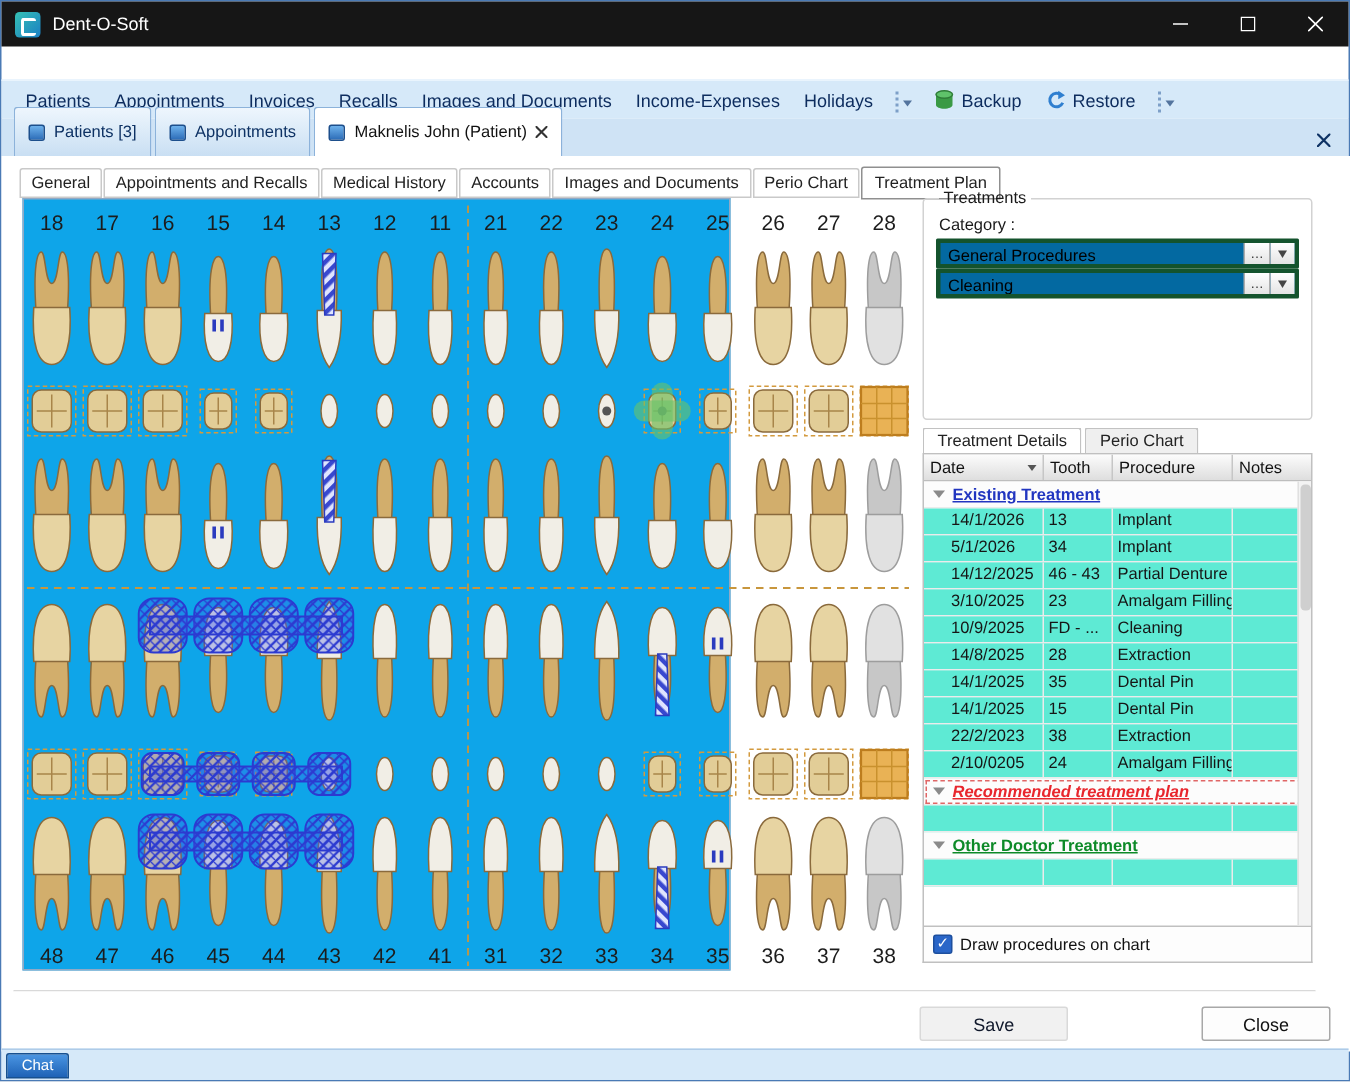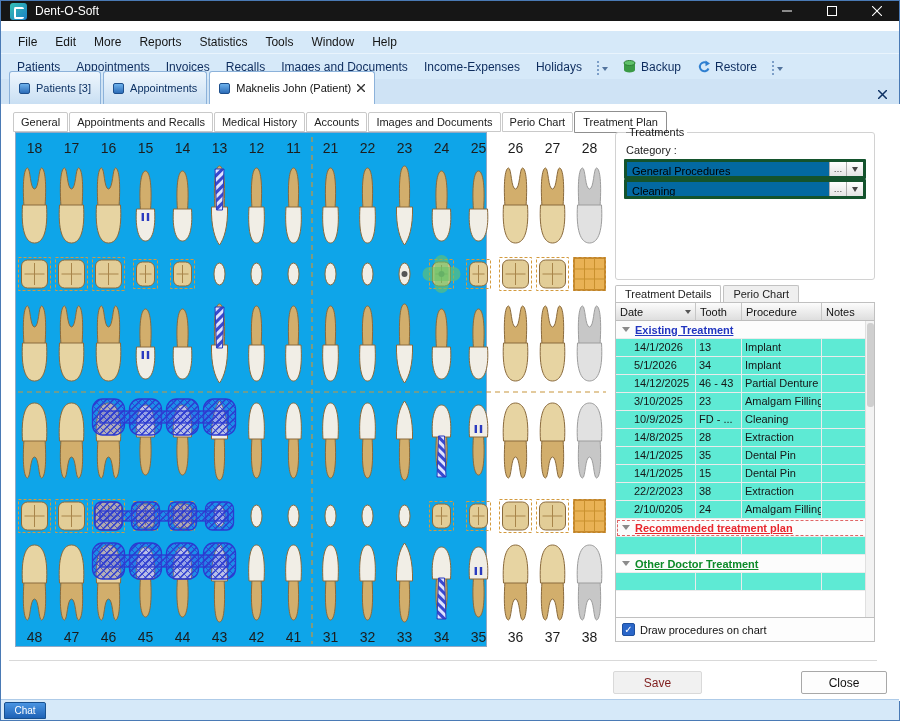--- a/index.html
+++ b/index.html
@@ -1,19 +1,19 @@
 <!DOCTYPE html>
 <html><head>
 <meta charset="utf-8">
 <style>
 *{margin:0;padding:0;box-sizing:border-box}
 html,body{width:900px;height:721px}
 body{font-family:"Liberation Sans",sans-serif;background:#e8e8e8;position:relative;overflow:hidden}
 .window{position:absolute;inset:0;background:#fff;border:1px solid #4a7ab5}
-.titlebar{position:absolute;left:0;top:0;width:100%;height:20px;background:#161616;display:flex;align-items:center;color:#fff}
+.titlebar{position:absolute;left:0;top:0;width:100%;height:30px;background:#161616;display:flex;align-items:center;color:#fff}
 .app-icon{width:17px;height:17px;border-radius:3px;margin:0 8px 0 9px;background:linear-gradient(135deg,#35c0b4,#1b7fc4);position:relative;flex:0 0 auto}
 .app-icon:after{content:"";position:absolute;left:4px;top:4px;width:8px;height:8px;border:2px solid #fff;border-right:none;border-radius:2px}
 .win-title{font-size:12px}
 .win-controls{margin-left:auto;display:flex;height:100%}
 .win-btn{width:45px;height:100%;display:flex;align-items:center;justify-content:center}
 .menubar{position:absolute;left:0;top:30px;width:100%;height:22px;background:#d6e9f9;display:flex;align-items:center;padding-left:8px}
 .menu-item{font-size:12px;color:#151515;padding:3px 9px}
 .toolbar{position:absolute;left:0;top:52px;width:100%;height:26px;background:#d6e9f9;border-top:1px solid #e9f4fd;display:flex;align-items:center;padding-left:8px}
 .toolbar-item{font-size:12px;color:#0d2c5e;padding:4px 8px}
 .tool-btn{display:flex;align-items:center;gap:5px;font-size:12px;color:#0d2c5e;padding:3px 8px}
@@ -54,21 +54,21 @@
 .sec-exp{width:0;height:0;border:4px solid transparent;border-top:5px solid #8a8a8a;margin:4px 5px 0 2px}
 .sec-title{font-size:11px;font-weight:bold;text-decoration:underline}
 .sec-row.selected{outline:1.5px dashed #e06666;outline-offset:-2px}
 .vscroll{position:absolute;right:0;top:18px;bottom:0;width:9px;background:#f3f3f3;border-left:1px solid #e0e0e0}
 .vthumb{position:absolute;left:1px;top:2px;width:7px;height:84px;background:#cfcfcf;border-radius:3px}
 .checkstrip{position:absolute;left:614px;top:514px;width:260px;height:24px;border:1px solid #c0c0c0;border-top:none;background:#fdfdfd;display:flex;align-items:center;padding-left:6px;gap:5px}
 .checkbox{width:13px;height:13px;border-radius:2px;background:#2a66c8;border:1px solid #1d4f9e;color:#fff;font-size:10px;line-height:11px;text-align:center}
 .check-label{font-size:11px;color:#111}
 .footer-sep{position:absolute;left:8px;top:556px;width:868px;height:2px;border-top:1px solid #d9d9d9;border-bottom:1px solid #fff}
 .btn{position:absolute;top:567px;height:23px;font-size:12px;display:flex;align-items:center;justify-content:center;border-radius:2px}
-.btn.save{left:612px;width:89px;background:#f1f1f1;border:1px solid #d9d9d9;color:#7f1d1d}
+.btn.save{left:612px;width:99px;background:#f1f1f1;border:1px solid #d9d9d9;color:#0f172a}
 .btn.close{left:800px;width:86px;background:#fdfdfd;border:1px solid #a8a8a8;color:#111}
 .statusbar{position:absolute;left:0;bottom:0;width:100%;height:21px;background:#d6e9f9;border-top:1px solid #aecbe8;display:flex;align-items:flex-start}
 .chat-tab{margin-left:3px;margin-top:2px;width:42px;height:17px;background:linear-gradient(#4a95e2,#1e62b6);border:1px solid #17508f;border-radius:2px 2px 0 0;color:#fff;font-size:10px;display:flex;align-items:center;justify-content:center}
 svg text{font-family:"Liberation Sans",sans-serif}
 </style>
 </head>
 <body>
 
 <div class="window">
   <div class="titlebar">
@@ -85,30 +85,20 @@
             <rect x="0.5" y="0.5" width="9" height="9" fill="none" stroke="#fff"></rect>
           </svg>
         </div>
       <div class="win-btn">
           <svg width="10" height="10">
             <path d="M0,0 L10,10 M10,0 L0,10" stroke="#fff" stroke-width="1.1"></path>
           </svg>
         </div>
     </div>
   </div>
-  <div class="menubar">
-      <div class="menu-item">File</div>
-      <div class="menu-item">Edit</div>
-      <div class="menu-item">More</div>
-      <div class="menu-item">Reports</div>
-      <div class="menu-item">Statistics</div>
-      <div class="menu-item">Tools</div>
-      <div class="menu-item">Window</div>
-      <div class="menu-item">Help</div>
-    </div>
   <div class="toolbar">
       <div class="toolbar-item">Patients</div>
       <div class="toolbar-item">Appointments</div>
       <div class="toolbar-item">Invoices</div>
       <div class="toolbar-item">Recalls</div>
       <div class="toolbar-item">Images and Documents</div>
       <div class="toolbar-item">Income-Expenses</div>
       <div class="toolbar-item">Holidays</div>
       <div class="grip">
         <span class="dots"></span>
@@ -760,21 +750,21 @@
             <div class="c c3"></div>
           </div>
           <div class="trow">
             <div class="c c0 data-indent">2/10/0205</div>
             <div class="c c1">24</div>
             <div class="c c2">Amalgam Filling</div>
             <div class="c c3"></div>
           </div>
           <div class="sec-row selected">
             <span class="sec-exp"></span>
-            <span class="sec-title" style="color: rgb(232, 38, 45);">Recommended treatment plan</span>
+            <span class="sec-title" style="color: rgb(232, 38, 45); font-style: italic;">Recommended treatment plan</span>
           </div>
           <div class="trow">
             <div class="c c0 data-indent"></div>
             <div class="c c1"></div>
             <div class="c c2"></div>
             <div class="c c3"></div>
           </div>
           <div class="sec-row">
             <span class="sec-exp"></span>
             <span class="sec-title" style="color: rgb(13, 138, 40);">Other Doctor Treatment</span>

